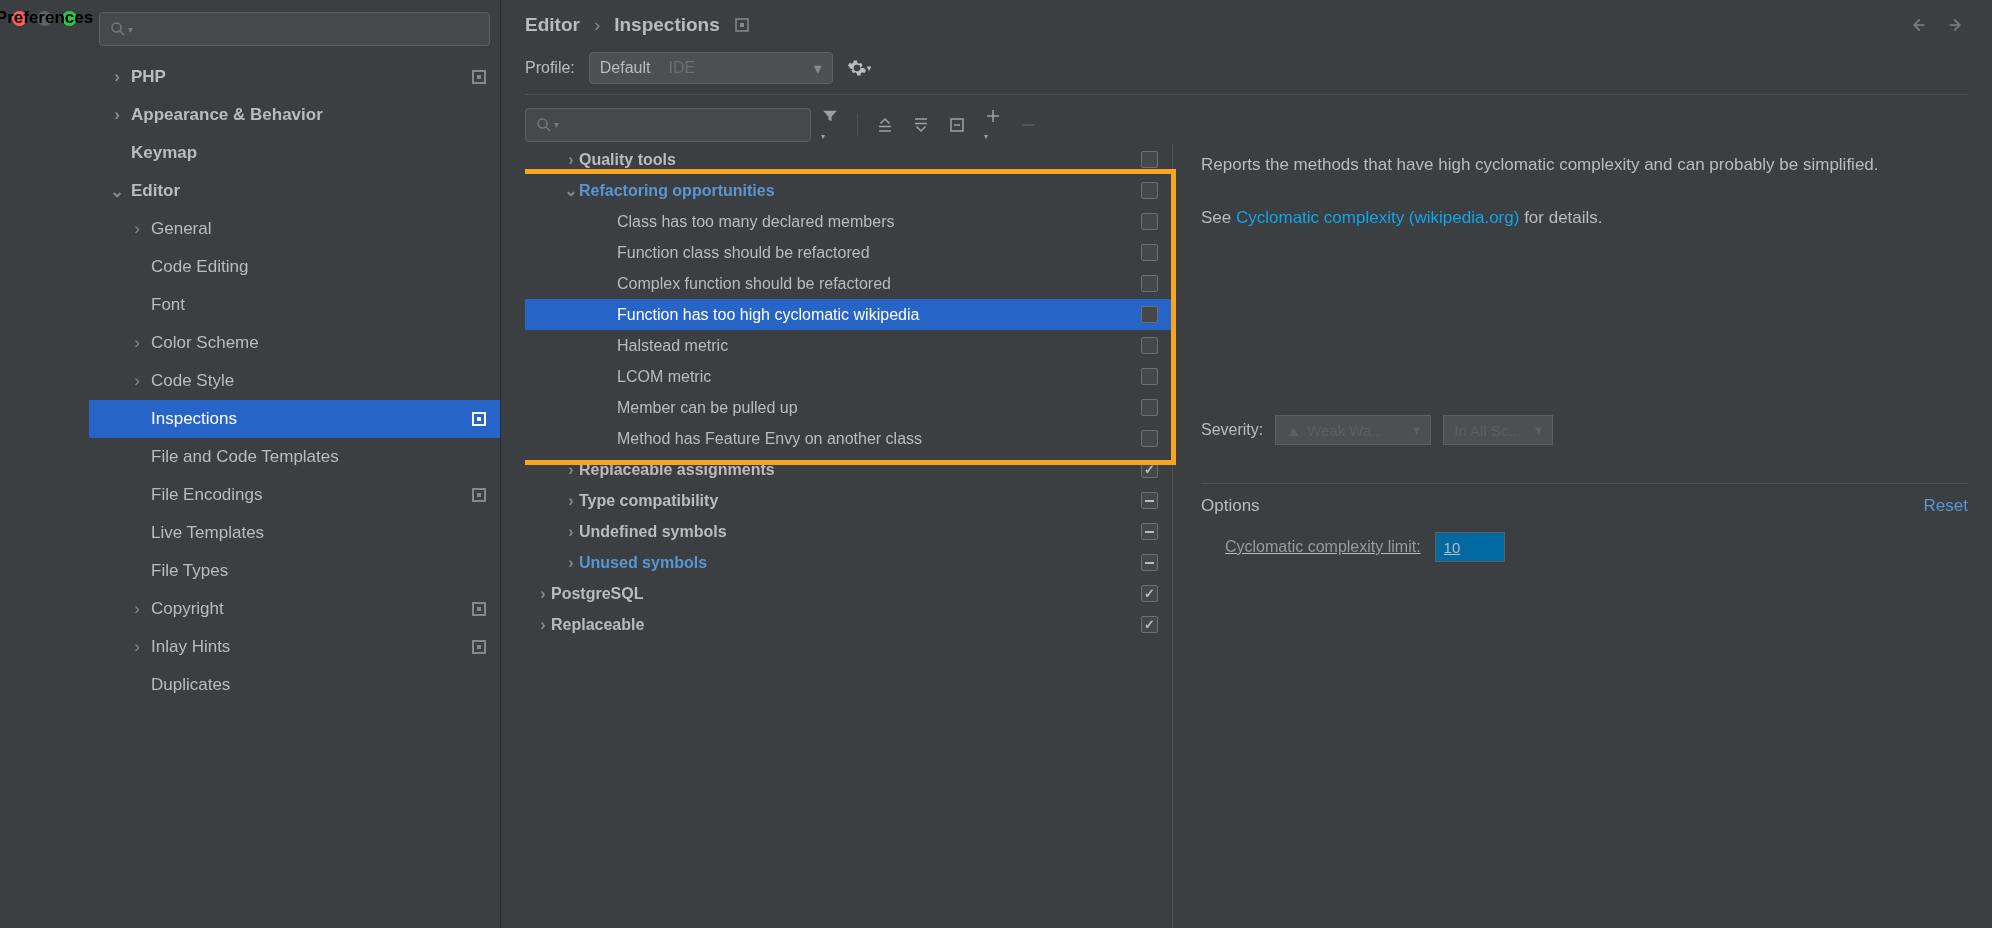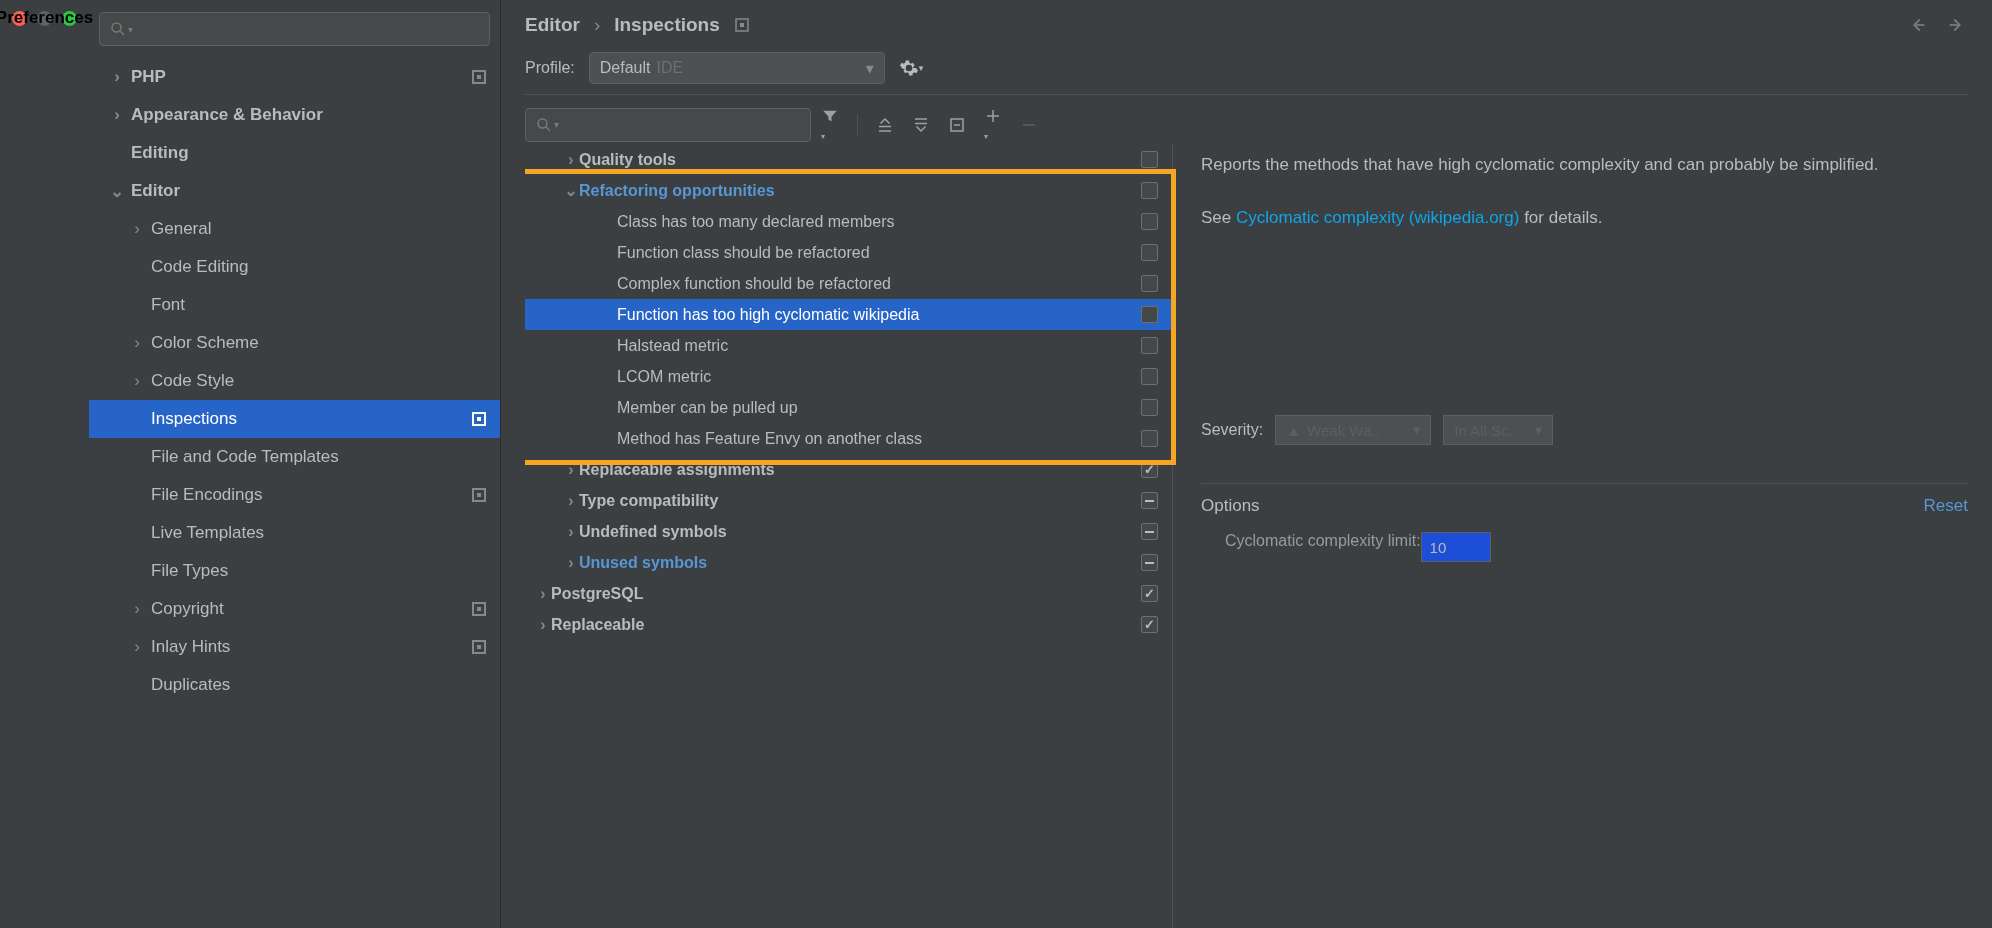--- a/index.html
+++ b/index.html
@@ -119,25 +119,25 @@
       margin-bottom: 12px;
       border-bottom: 1px solid #515151;
       padding-bottom: 10px;
     }
     .profile-label { color: #bbbbbb; font-size: 16px; }
     .profile-select {
       background: #4c5052;
       border: 1px solid #5e6060;
       border-radius: 4px;
       height: 32px;
-      width: 296px;
+      width: 244px;
       display: flex;
       align-items: center;
       padding: 0 10px;
-      gap: 6px;
+      gap: 18px;
       font-size: 16px;
     }
     .profile-select .name { color: #bbbbbb; }
     .profile-select .ide { color: #6e6e6e; }
     .profile-select .caret { margin-left: auto; color: #888; }
     .gear-btn { color: #bbbbbb; display: flex; align-items: center; cursor: pointer; }
     .toolbar-row { display: flex; align-items: center; gap: 10px; margin-bottom: 2px; }
     .inspect-search {
       background: #45494a;
       border: 1px solid #5e6060;
@@ -238,26 +238,29 @@
       align-items: flex-start;
       justify-content: space-between;
       margin-top: 38px;
       border-top: 1px solid #515151;
       padding-top: 12px;
     }
     .options-title { font-size: 17px; color: #bbbbbb; }
     .reset-link { color: #5896d4; font-size: 17px; cursor: pointer; }
     .cyclo-row {
       display: flex;
+      align-items: center;
+      gap: 14px;
       margin-top: 16px;
       padding-left: 24px;
+      text-decoration: underline;
     }
     .cyclo-label { color: #9a9a9a; font-size: 16px; }
     .cyclo-input {
-      background: #1d4ed8;
+      background: #0369a1;
       border: 1px solid #5e6060;
       color: #bbbbbb;
       width: 70px;
       height: 30px;
       padding: 0 8px;
       font-size: 15px;
     }
     svg { display: block; }
   </style>
 </head>
@@ -289,21 +292,21 @@
             <span class="chev">›</span>
             <span>PHP</span>
             <span class="mod-badge"></span>
           </div>
           <div class="tree-item bold">
             <span class="chev">›</span>
             <span>Appearance &amp; Behavior</span>
           </div>
           <div class="tree-item bold">
             <span class="chev"></span>
-            <span>Editing</span>
+            <span>Keymap</span>
           </div>
           <div class="tree-item bold">
             <span class="chev">⌄</span>
             <span>Editor</span>
           </div>
           <div class="tree-item indent-1">
             <span class="chev">›</span>
             <span>General</span>
           </div>
           <div class="tree-item indent-1">

